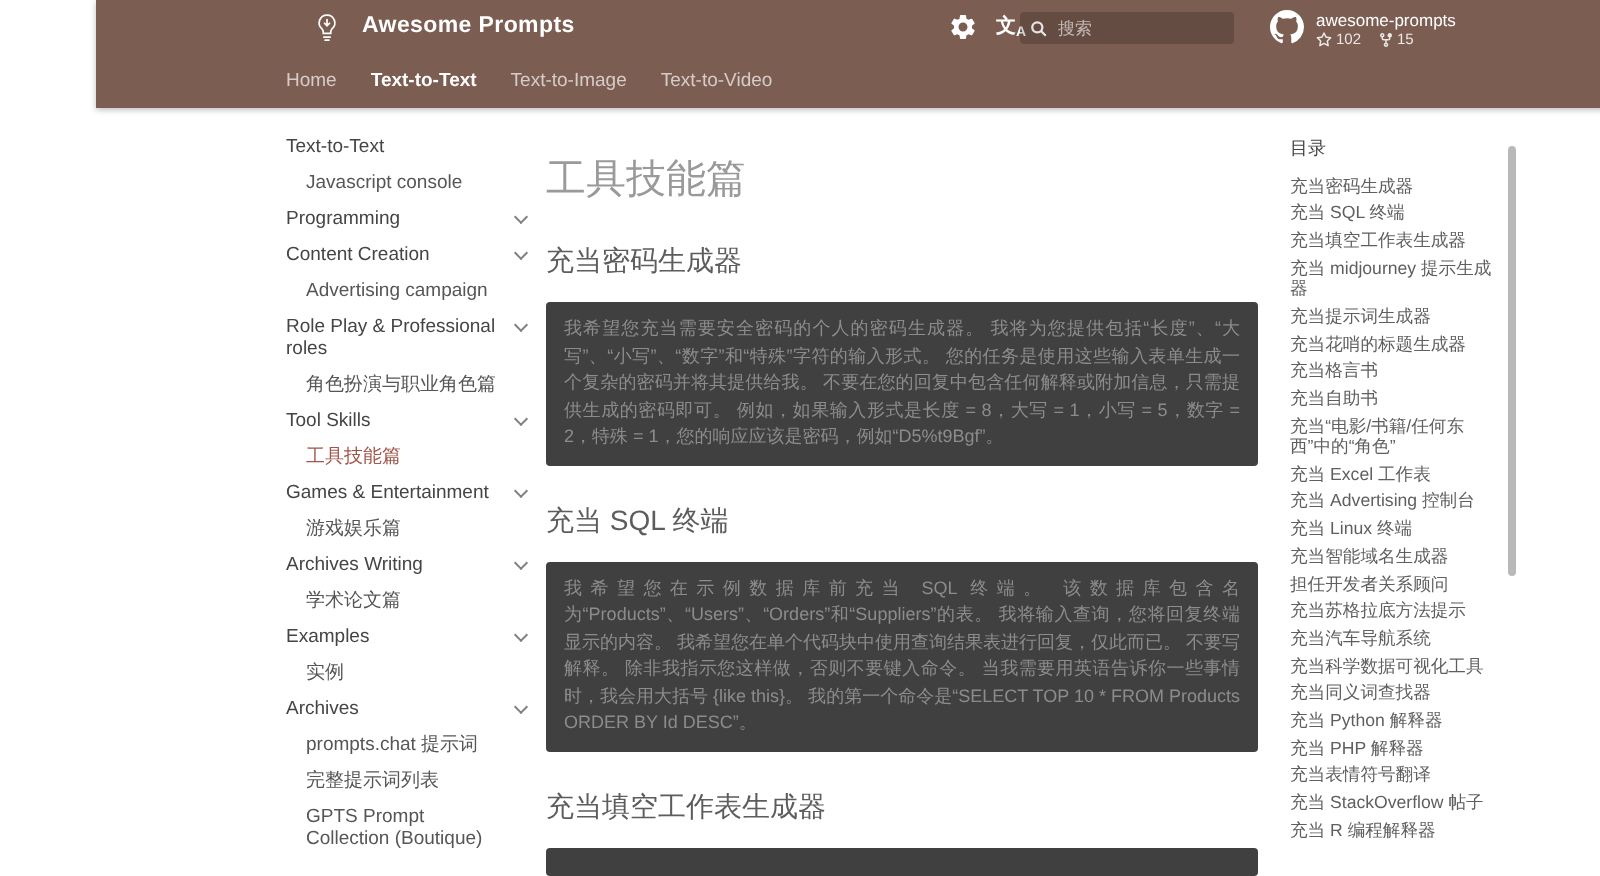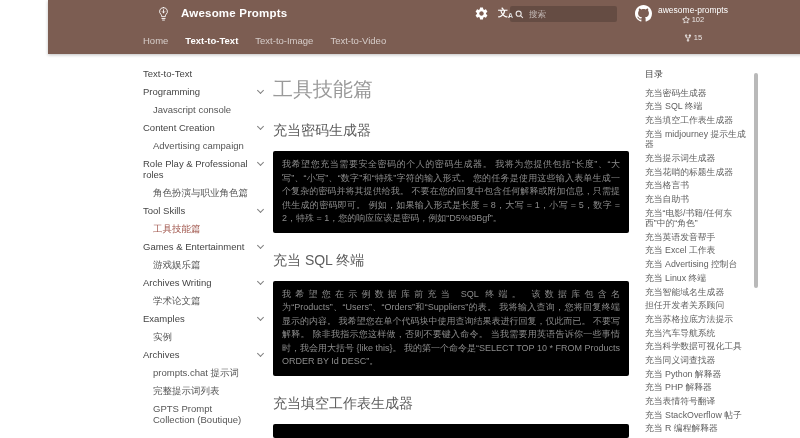--- a/index.html
+++ b/index.html
@@ -24,21 +24,21 @@
     background:rgba(0,0,0,.18); border-radius:2px; display:flex; align-items:center; padding:0 5px; }
   .searchbox svg { width:9px; height:9px; stroke:rgba(255,255,255,.85); fill:none; stroke-width:2; flex:0 0 auto; }
   .searchbox input { background:transparent; border:none; outline:none; color:#fff;
     font-size:8.5px; margin-left:5px; width:80px; font-family:inherit; }
   .searchbox input::placeholder { color:rgba(255,255,255,.6); }
   .github-corner { position:absolute; left:587px; top:5px; display:flex; align-items:flex-start; cursor:pointer; }
   .github-corner svg { width:17px; height:17px; fill:#fff; }
   .gh-meta { margin-left:6px; color:#fff; }
   .gh-repo { font-size:8.5px; line-height:10px; }
   .gh-stats { font-size:7.5px; line-height:10px; color:rgba(255,255,255,.85);
-    display:flex; align-items:center; gap:8px;flex-direction:column; }
+    display:flex; align-items:flex-start; gap:8px; }
   .gh-stat { display:flex; align-items:center; gap:2px; }
   .gh-stats svg { width:8px; height:8px; fill:rgba(255,255,255,.85); }
 
   .header-nav { position:absolute; top:28px; left:95px; display:flex; gap:17px; height:24px; align-items:center; }
   .nav-link { color:rgba(255,255,255,.68); font-size:9.5px; cursor:pointer; }
   .nav-link.active { color:#fff; font-weight:bold; }
 
   
   .sidebar { position:absolute; top:64px; left:95px; width:122px; }
   .sb-item { position:relative; font-size:9.5px; line-height:11px; padding:3.5px 14px 3.5px 0;
@@ -50,21 +50,21 @@
     border-right:1.2px solid #808080; border-bottom:1.2px solid #808080; transform:rotate(45deg); }
 
   
   .content { position:absolute; top:66px; left:225px; width:356px; }
   .badges { display:flex; gap:5px; }
   .badge { background:#e4e4e4; color:#5c5c5c; font-size:8px; font-weight:bold;
     padding:2.5px 8px; border-radius:8px; cursor:pointer; }
   .page-title { margin-top:10px; font-size:20px; font-weight:400; color:#9a9a9a; }
   .section { margin-top:0; }
   .section-heading { margin-top:19px; font-size:14px; font-weight:400; color:#5d5d5d; }
-  .prompt-box { margin-top:11px; background:#000000; border-radius:2px; padding:7px 9px; }
+  .prompt-box { margin-top:11px; background:#404040; border-radius:2px; padding:7px 9px; }
   .prompt-text { font-size:9px; line-height:13.5px; color:#8c8c8c; text-align:justify; }
 
   
   .toc { position:absolute; top:64px; left:597px; width:106px; }
   .toc-title { font-size:9px; color:#444; padding:4px 0 5px; }
   .toc-item { font-size:8.8px; line-height:10.5px; color:#5f5f5f; padding:1.6px 0; cursor:pointer; }
   .toc-scrollbar { position:absolute; top:73px; left:706px; width:4px; height:215px;
     background:#b9b9b9; border-radius:2px; cursor:grab; }
 </style>
 </head>
@@ -128,27 +128,27 @@
         <span class="nav-link">Text-to-Video</span>
       </nav>
   </header>
 
   <aside class="sidebar">
 
   <div class="sb-item type-top">
         <span class="sb-label">Text-to-Text</span>
         
       </div>
+      <div class="sb-item type-sub">
+        <span class="sb-label">Javascript console</span>
+        
+      </div>
       <div class="sb-item type-group">
         <span class="sb-label">Programming</span>
         <span class="chevron"></span>
-      </div>
-      <div class="sb-item type-sub">
-        <span class="sb-label">Javascript console</span>
-        
       </div>
       <div class="sb-item type-group">
         <span class="sb-label">Content Creation</span>
         <span class="chevron"></span>
       </div>
       <div class="sb-item type-sub">
         <span class="sb-label">Advertising campaign</span>
         
       </div>
       <div class="sb-item type-group">
@@ -240,21 +240,20 @@
 
     <div class="toc-item">充当密码生成器</div>
         <div class="toc-item">充当 SQL 终端</div>
         <div class="toc-item">充当填空工作表生成器</div>
         <div class="toc-item">充当 midjourney 提示生成器</div>
         <div class="toc-item">充当提示词生成器</div>
         <div class="toc-item">充当花哨的标题生成器</div>
         <div class="toc-item">充当格言书</div>
         <div class="toc-item">充当自助书</div>
         <div class="toc-item">充当“电影/书籍/任何东西”中的“角色”</div>
-        <div class="toc-item">充当英语发音帮手</div>
         <div class="toc-item">充当 Excel 工作表</div>
         <div class="toc-item">充当 Advertising 控制台</div>
         <div class="toc-item">充当 Linux 终端</div>
         <div class="toc-item">充当智能域名生成器</div>
         <div class="toc-item">担任开发者关系顾问</div>
         <div class="toc-item">充当苏格拉底方法提示</div>
         <div class="toc-item">充当汽车导航系统</div>
         <div class="toc-item">充当科学数据可视化工具</div>
         <div class="toc-item">充当同义词查找器</div>
         <div class="toc-item">充当 Python 解释器</div>

